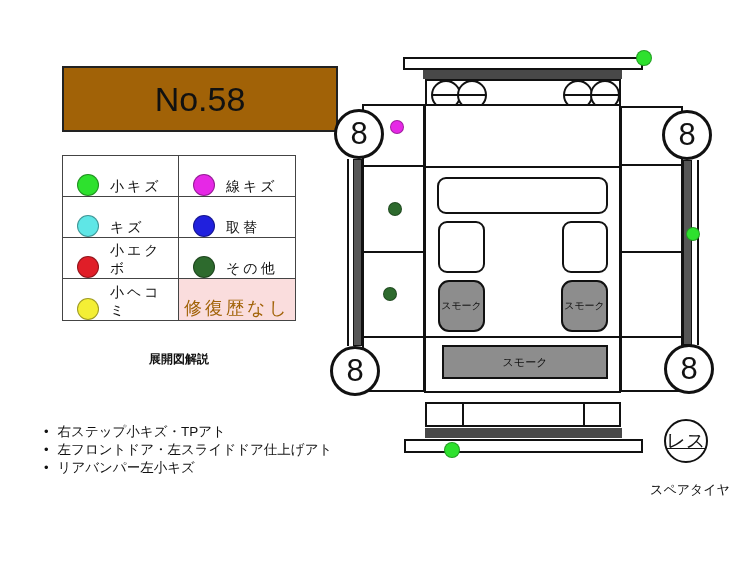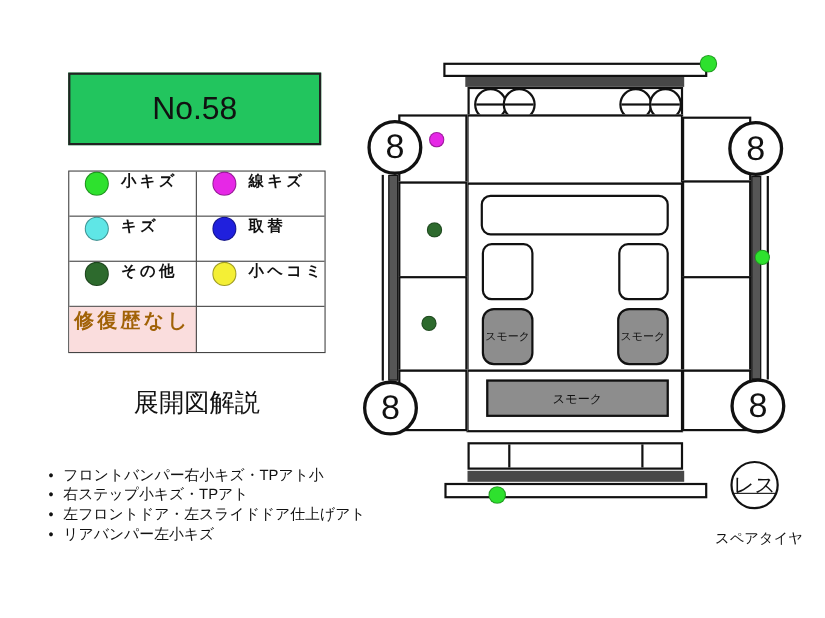--- a/index.html
+++ b/index.html
@@ -12,32 +12,32 @@
   .dot{border-radius:50%;border:1px solid rgba(0,0,0,0.35);}
   .darkbar{background:#484848;}
   .graybar{background:#565656;}
   .smoke{background:#8d8d8d;border:2px solid #111;display:flex;align-items:center;justify-content:center;font-size:10px;color:#111;}
   .wheel{
     border:3px solid #111;border-radius:50%;background:#fff;z-index:10;
     display:flex;align-items:center;justify-content:center;font-size:31px;color:#111;
   }
   .vline{background:#111;width:2px;}
   
-  #no-box{left:62px;top:66px;width:230px;height:66px;border:2px solid #222;background:#22c55e;
-    display:flex;align-items:center;justify-content:center;font-size:29px;}
+  #no-box{left:62px;top:66px;width:276px;height:66px;border:2px solid #222;background:#a16207;
+    display:flex;align-items:center;justify-content:center;font-size:34px;}
   
   #legend{left:62px;top:155px;width:234px;height:166px;border:1px solid #444;background:#fff;
     display:grid;grid-template-columns:116px 116px;grid-template-rows:41px 41px 41px 41px;}
-  .lcell{border-right:1px solid #444;border-bottom:1px solid #444;display:flex;align-items:flex-start;padding-left:14px;font-size:14px;letter-spacing:3px;font-weight:bold;}
+  .lcell{border-right:1px solid #444;border-bottom:1px solid #444;display:flex;align-items:flex-end;padding-left:14px;font-size:14px;letter-spacing:3px;}
   .lcell:nth-child(2n){border-right:none;}
   .lcell:nth-child(7),.lcell:nth-child(8){border-bottom:none;}
   .lcell .dot{width:20px;height:20px;margin-right:11px;flex:0 0 auto;}
   .lcell.norepair{justify-content:center;padding-left:0;font-size:18px;letter-spacing:3px;}
   
-  #heading{left:62px;top:351px;width:234px;text-align:center;font-size:23px;font-weight:normal;}
+  #heading{left:62px;top:351px;width:234px;text-align:center;font-size:12px;font-weight:bold;}
   #explanation{left:44px;top:423px;width:320px;margin:0;padding:0;list-style:none;}
   #explanation li{font-size:13.5px;line-height:18px;display:flex;}
   #explanation li::before{content:"•";margin-right:9px;font-size:13px;}
   
   .headlight{position:absolute;width:26px;height:26px;border:2px solid #111;border-radius:50%;background:#fff;}
   .headlight::after{content:"";position:absolute;left:0;right:0;top:50%;height:2px;margin-top:-1px;background:#111;}
   
   #spare-circle{left:664px;top:419px;width:44px;height:44px;border:2px solid #111;border-radius:50%;background:#fff;
     display:flex;align-items:center;justify-content:center;font-size:19px;z-index:10;text-decoration:underline;}
   #spare-caption{left:635px;top:481px;width:110px;text-align:center;font-size:13px;}
@@ -64,35 +64,38 @@
     </div>
     <div class="lcell">
       <span class="dot" style="background-color: rgb(95, 230, 230);"></span>
       <span>キズ</span>
     </div>
     <div class="lcell">
       <span class="dot" style="background-color: rgb(32, 32, 221);"></span>
       <span>取替</span>
     </div>
     <div class="lcell">
+      <span class="dot" style="background-color: rgb(224, 30, 40);"></span>
+      <span>小エクボ</span>
+    </div>
+    <div class="lcell">
       <span class="dot" style="background-color: rgb(45, 106, 45);"></span>
       <span>その他</span>
     </div>
     <div class="lcell">
       <span class="dot" style="background-color: rgb(244, 239, 53);"></span>
       <span>小ヘコミ</span>
     </div>
     <div class="lcell norepair" id="norepair-cell" style="background-color: rgb(250, 221, 221); color: #a16207;">
       <span>修復歴なし</span>
     </div>
   </div>
 
   <div id="heading" class="abs">展開図解説</div>
   <ul id="explanation" class="abs">
-      <li>フロントバンパー右小キズ・TPアト小</li>
       <li>右ステップ小キズ・TPアト</li>
       <li>左フロントドア・左スライドドア仕上げアト</li>
       <li>リアバンパー左小キズ</li>
     </ul>
 
   <div class="abs box" style="left:403px;top:57px;width:240px;height:13px;"></div>
   <div class="abs darkbar" style="left:423px;top:70px;width:199px;height:9px;"></div>
 
   <div class="abs box" style="left:425px;top:79px;width:196px;height:27px;">
     <span class="headlight" style="left:4px;top:-1px;"></span>

